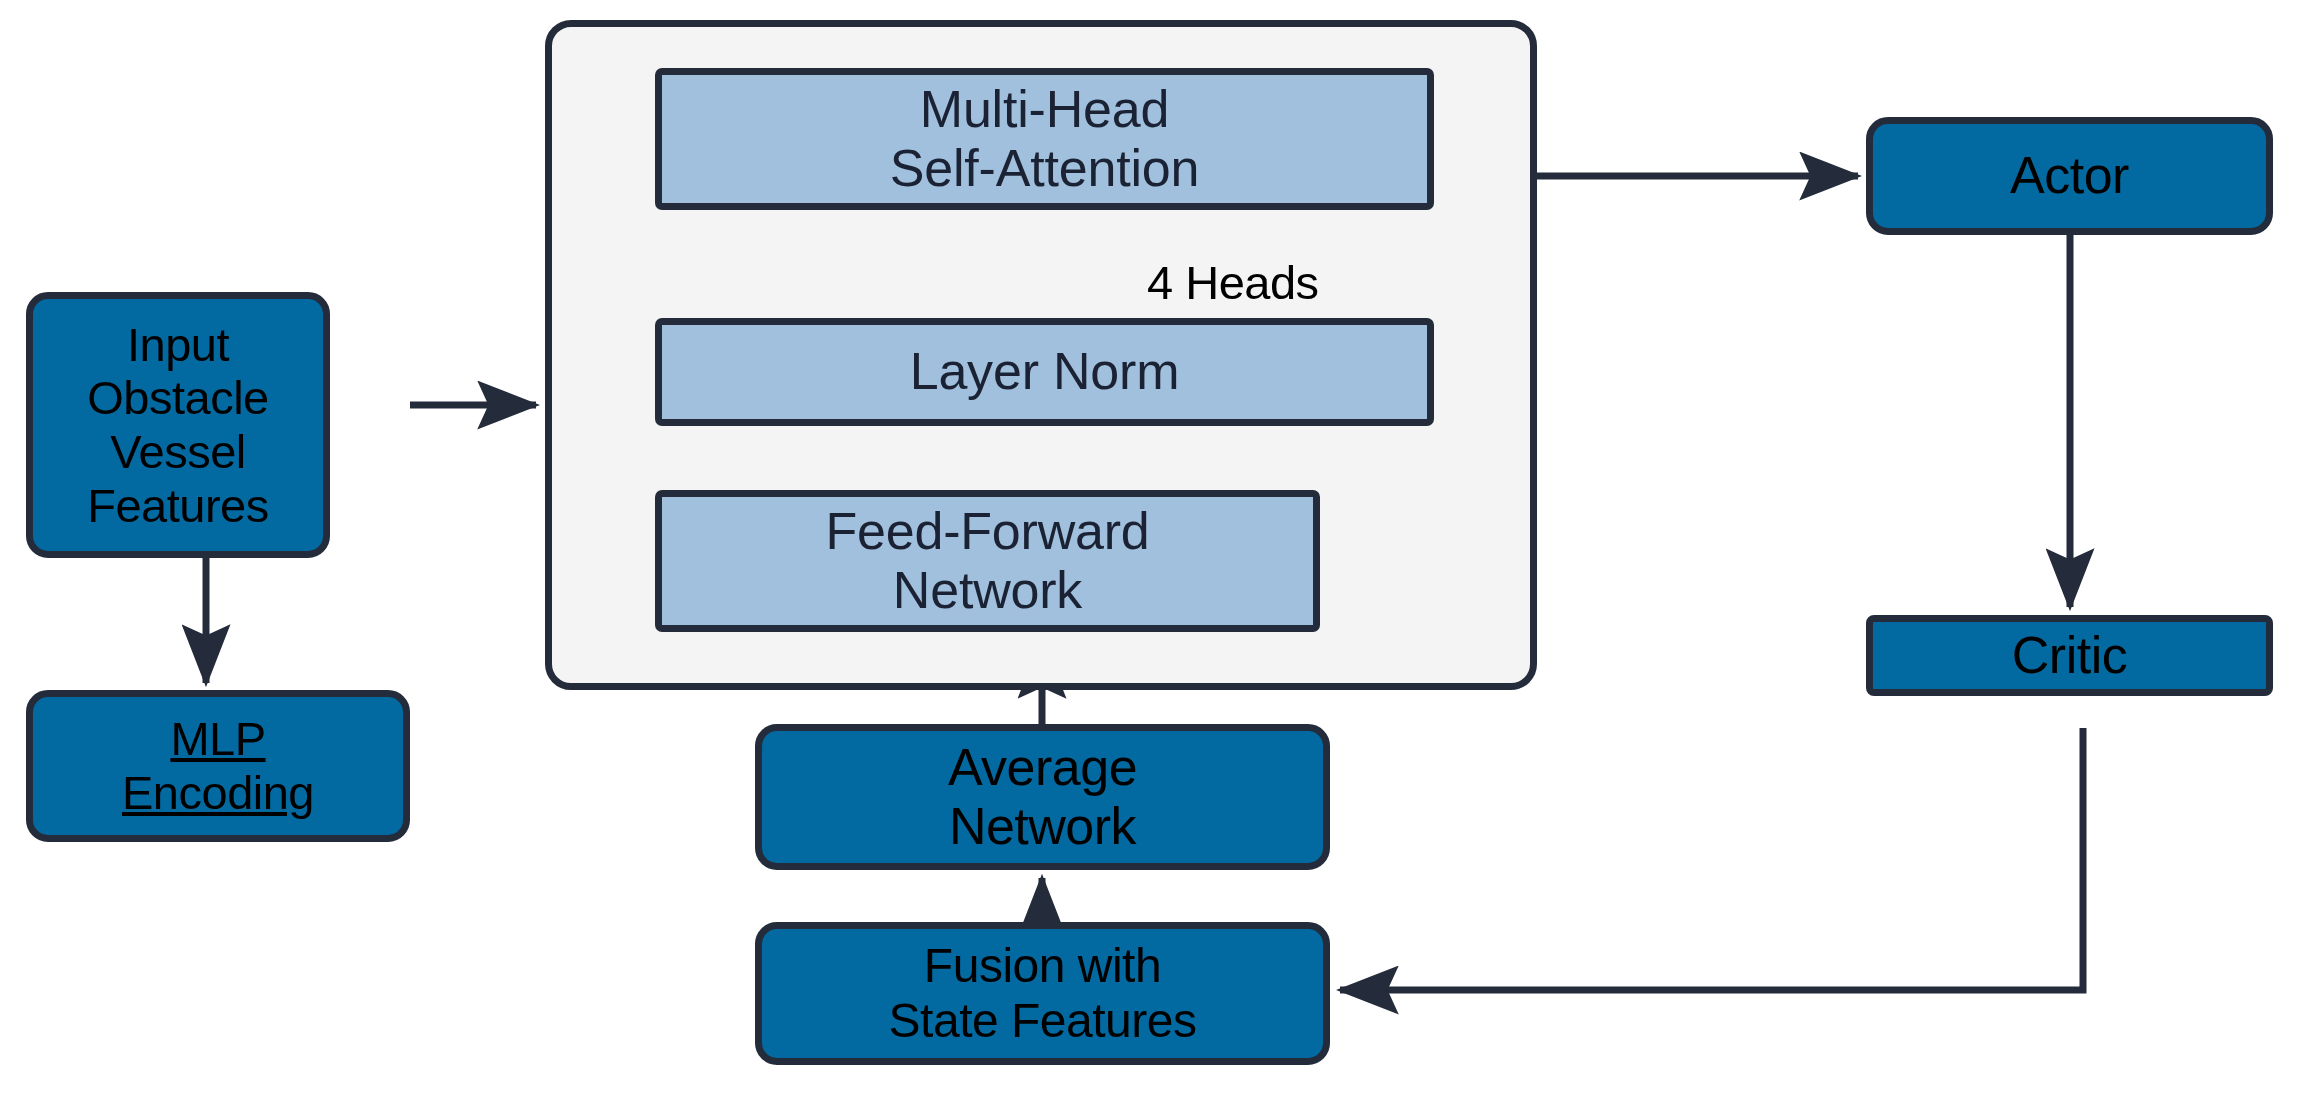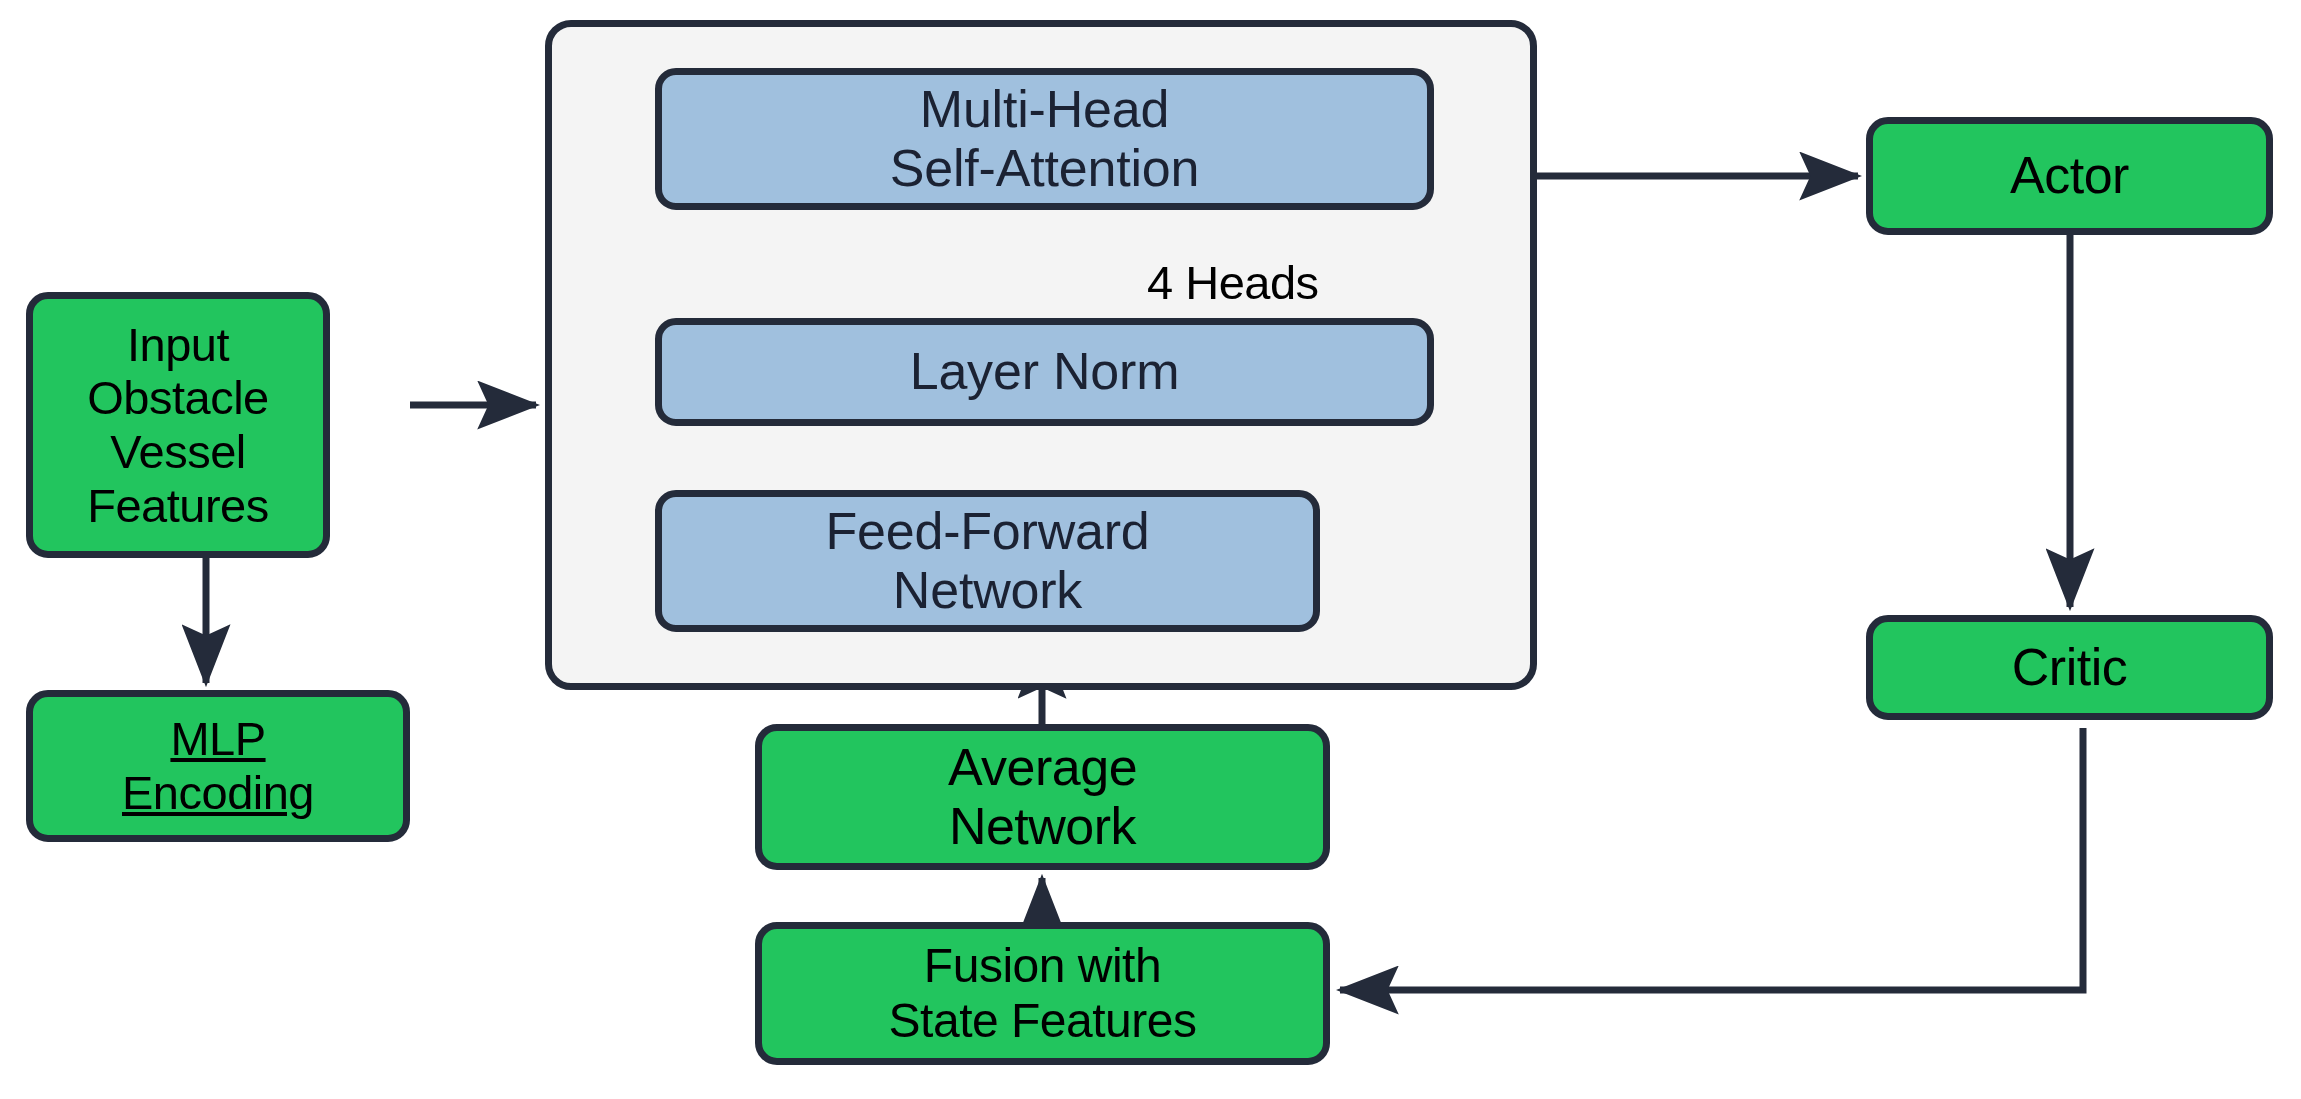--- a/index.html
+++ b/index.html
@@ -17,31 +17,31 @@
   }
   .node {
     position: absolute;
     box-sizing: border-box;
     display: flex;
     align-items: center;
     justify-content: center;
     text-align: center;
     border: 7px solid #242b3a;
     border-radius: 22px;
-    background: #22c55e;
+    background: #0369a1;
     color: #000000;
     line-height: 1.14;
     white-space: pre-line;
     letter-spacing: -0.5px;
   }
   .node.blue {
     background: #a0c0de;
     color: #1b2233;
     border-width: 7px;
-    border-radius: 21px;
+    border-radius: 7px;
     letter-spacing: -0.2px;
   }
   .container-box {
     position: absolute;
     box-sizing: border-box;
     border: 7px solid #242b3a;
     border-radius: 26px;
     background: #f4f4f4;
   }
   .free-label {
@@ -129,15 +129,15 @@
 Network</div>
 
   <div class="node" style="left:755px; top:724px; width:575px; height:146px; font-size:52px;">Average
 Network</div>
 
   <div class="node" style="left:755px; top:922px; width:575px; height:143px; font-size:48px;">Fusion with
 State Features</div>
 
   <div class="node" style="left:1866px; top:117px; width:407px; height:118px; font-size:52px;">Actor</div>
 
-  <div class="node" style="left:1866px; top:615px; width:407px; height:105px; font-size:52px;">Critic</div>
+  <div class="node" style="left:1866px; top:615px; width:407px; height:81px; font-size:52px;border-radius:8px;">Critic</div>
 
 </div>
 
 </body></html>

